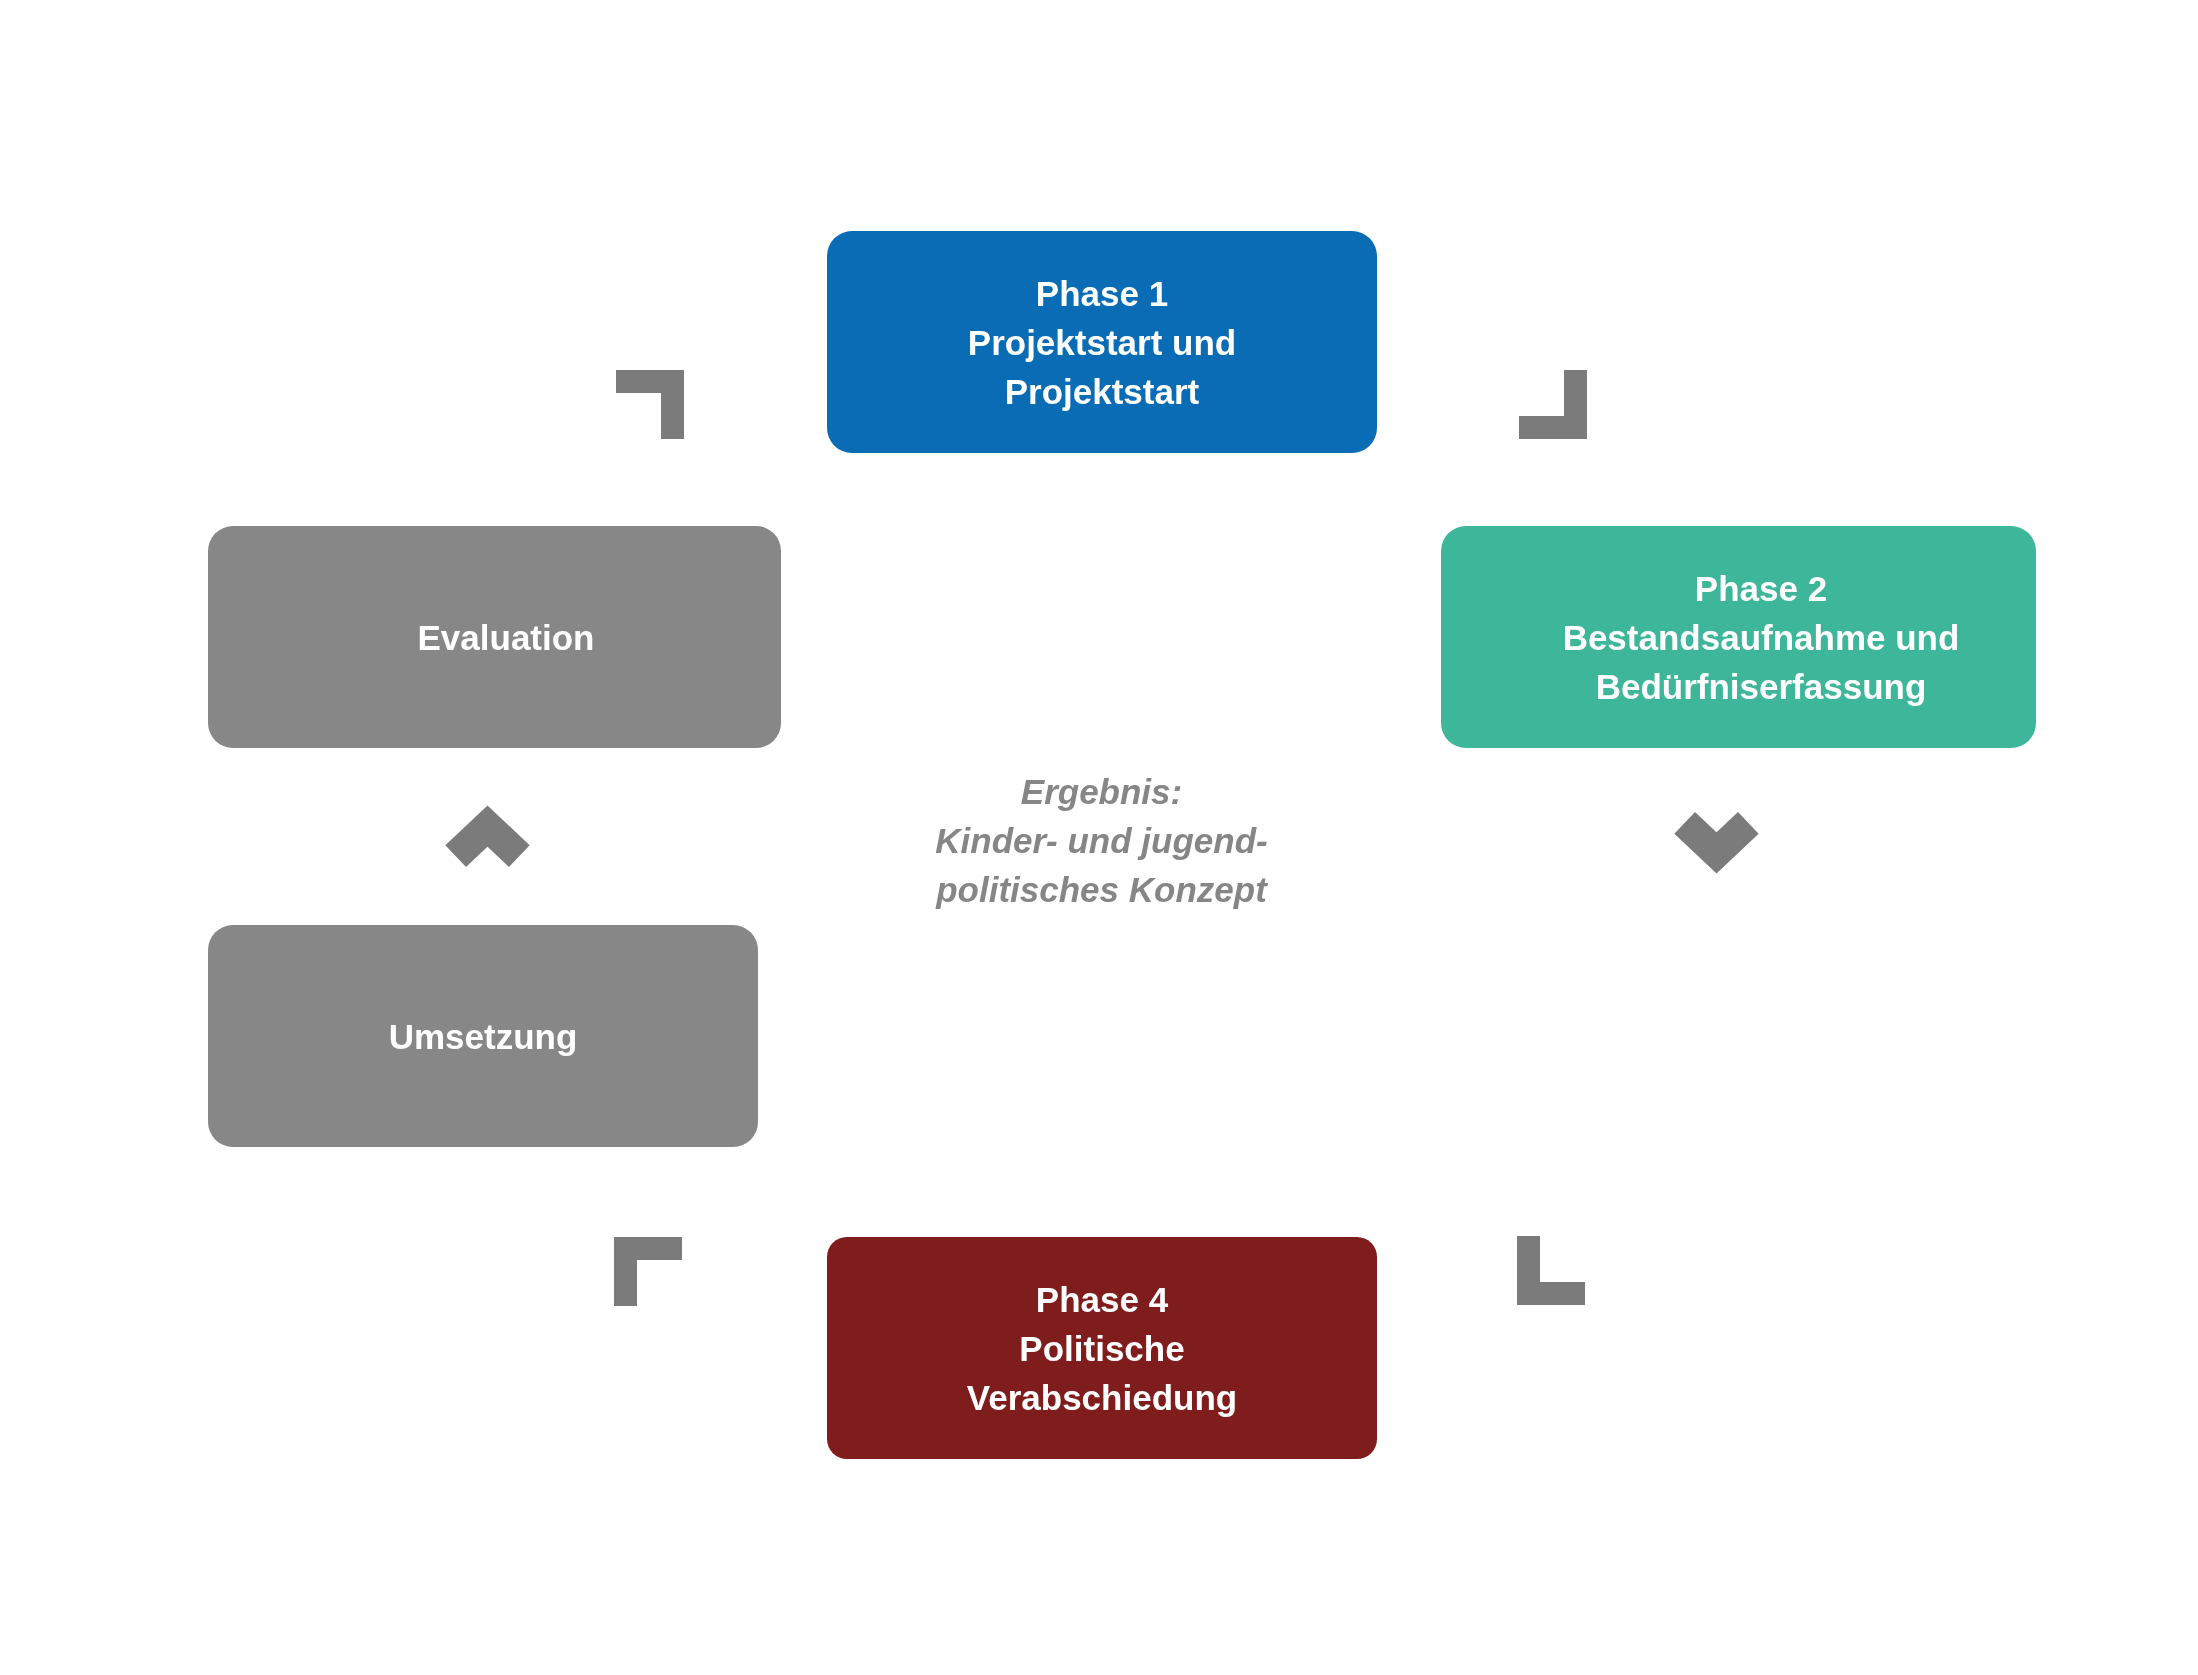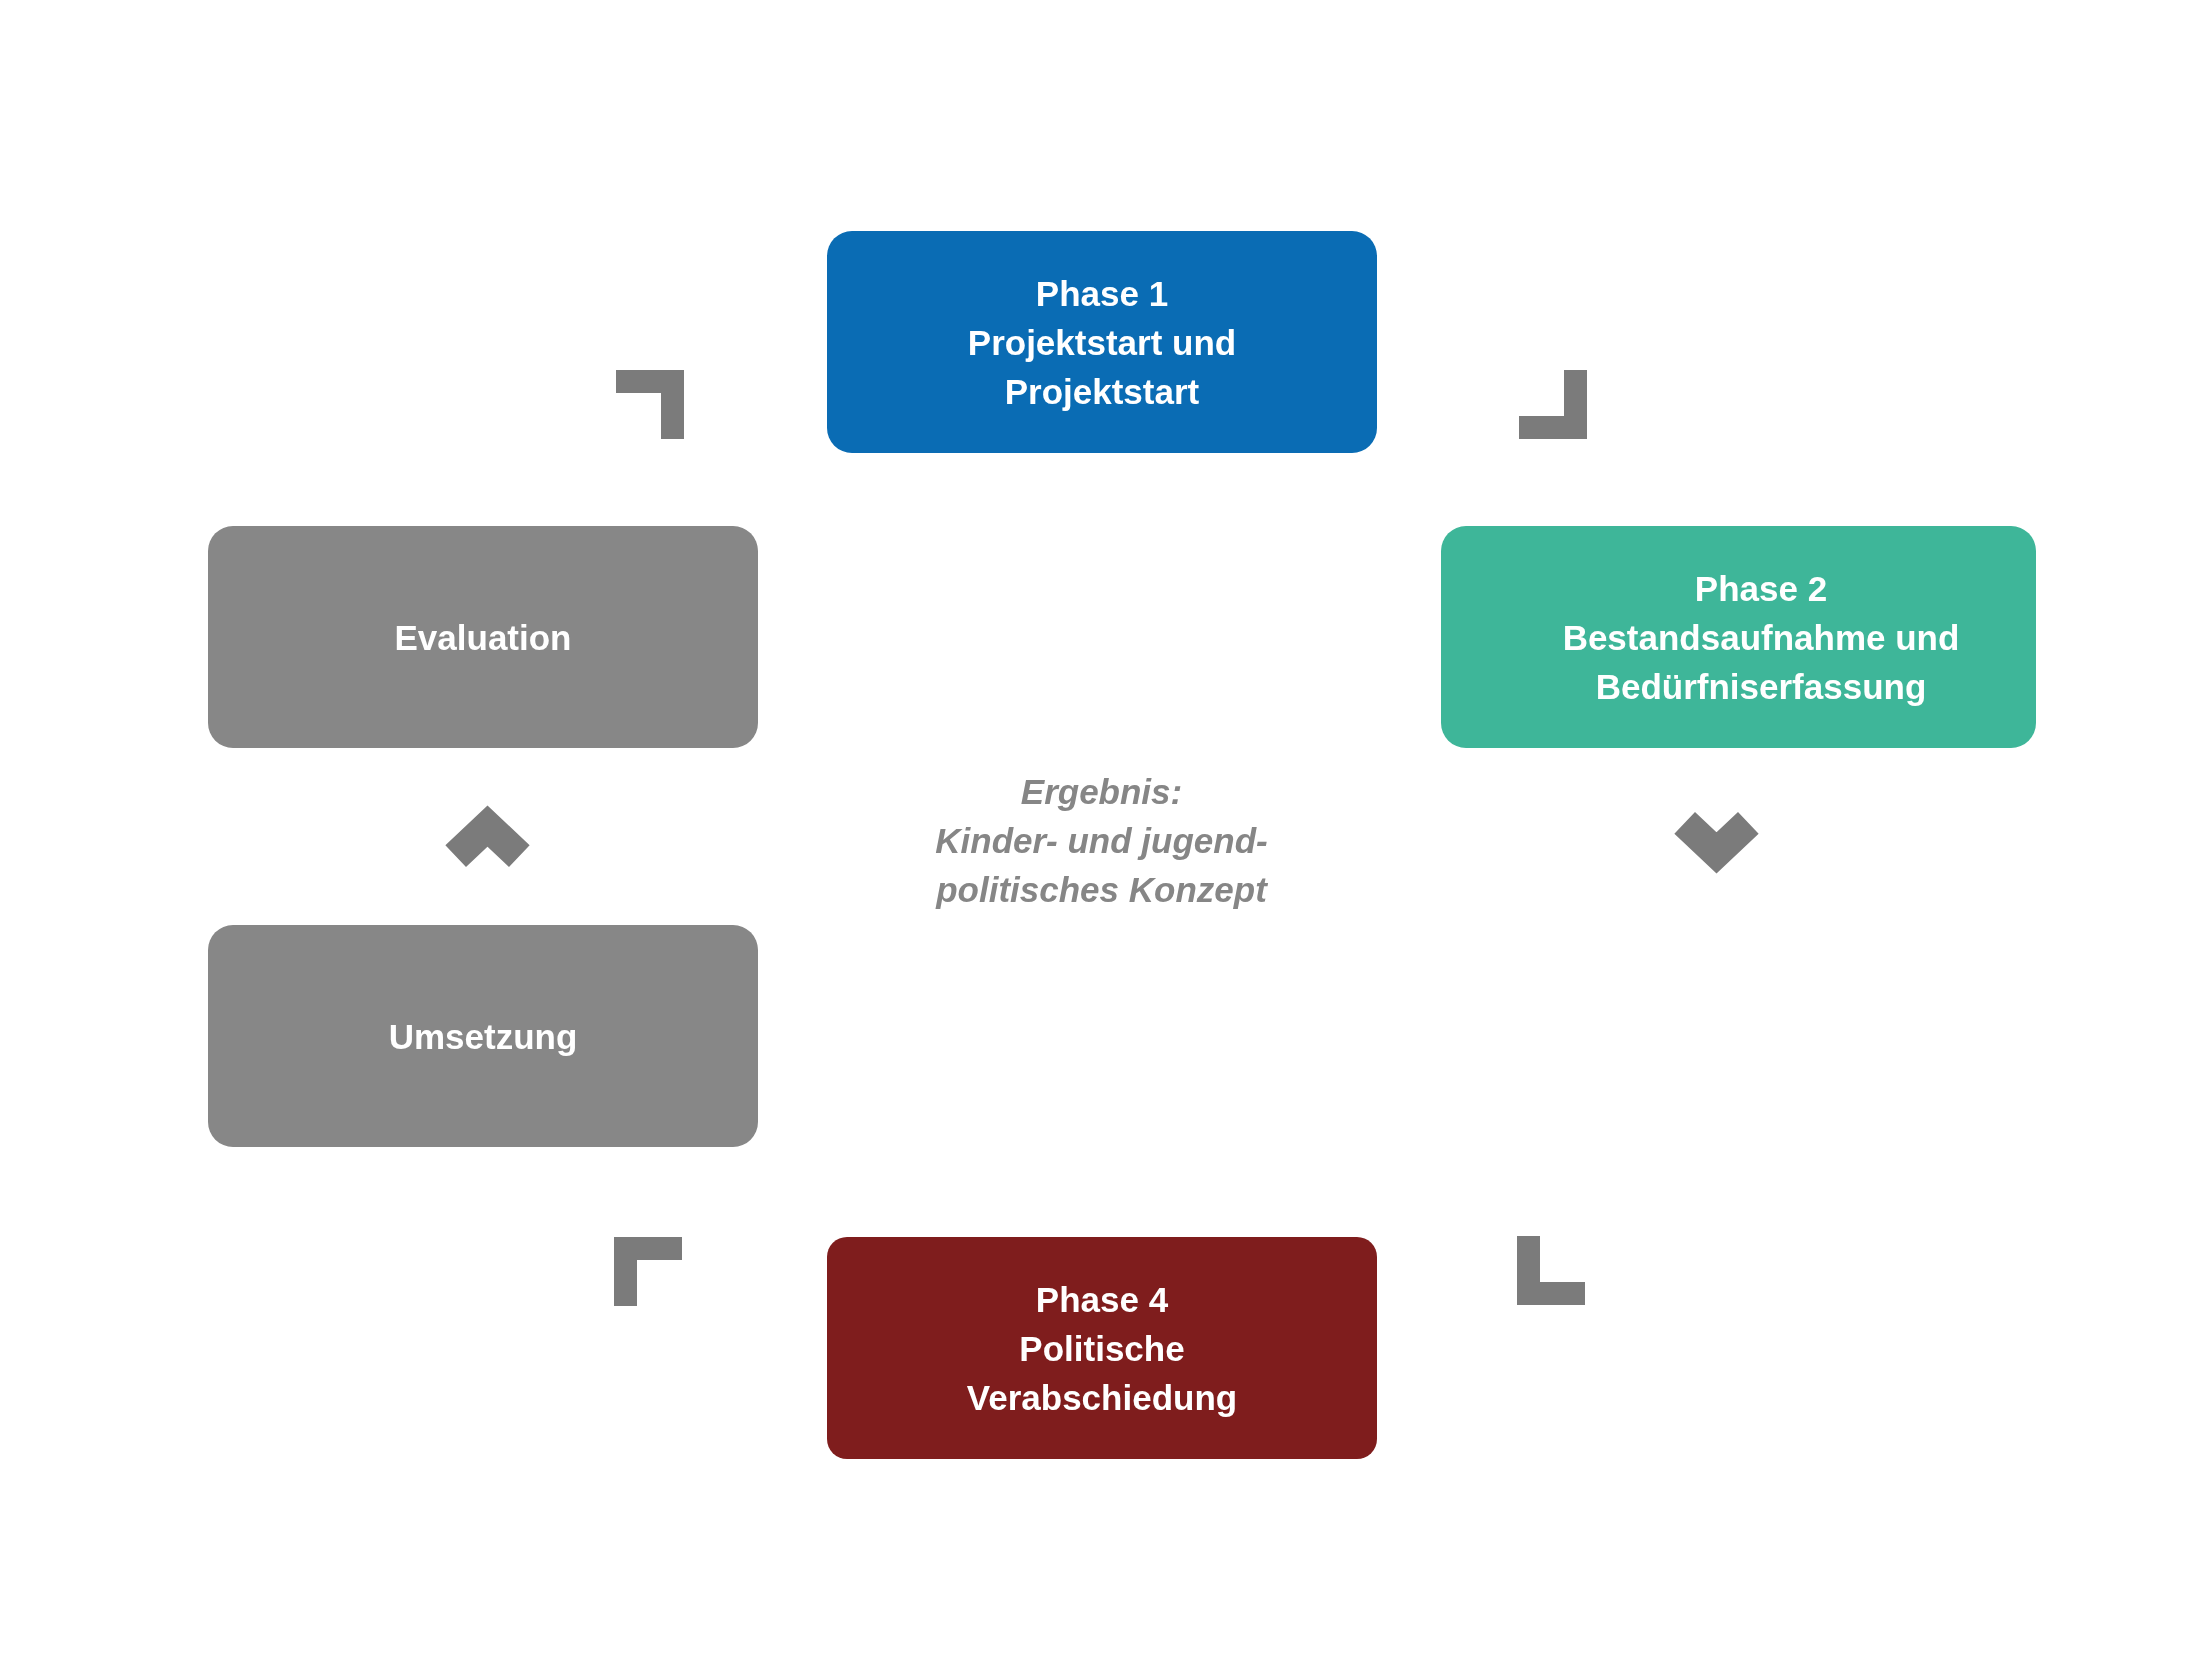--- a/index.html
+++ b/index.html
@@ -91,21 +91,21 @@
       <span>Verabschiedung</span>
     </div>
   </div>
 
   <div class="node node-umsetzung" style="background-color: rgb(135, 135, 135);">
     <div class="node-lines">
       <span>Umsetzung</span>
     </div>
   </div>
 
-  <div class="node node-evaluation" style="background-color: rgb(135, 135, 135);">
+  <div class="node node-evaluation" style="background-color: rgb(135, 135, 135); padding-left: 23px;">
     <div class="node-lines">
       <span>Evaluation</span>
     </div>
   </div>
 
   <div class="center-text" style="color: rgb(134, 134, 134);">
     <span>Ergebnis:</span>
     <span>Kinder- und jugend-</span>
     <span>politisches Konzept</span>
   </div>

